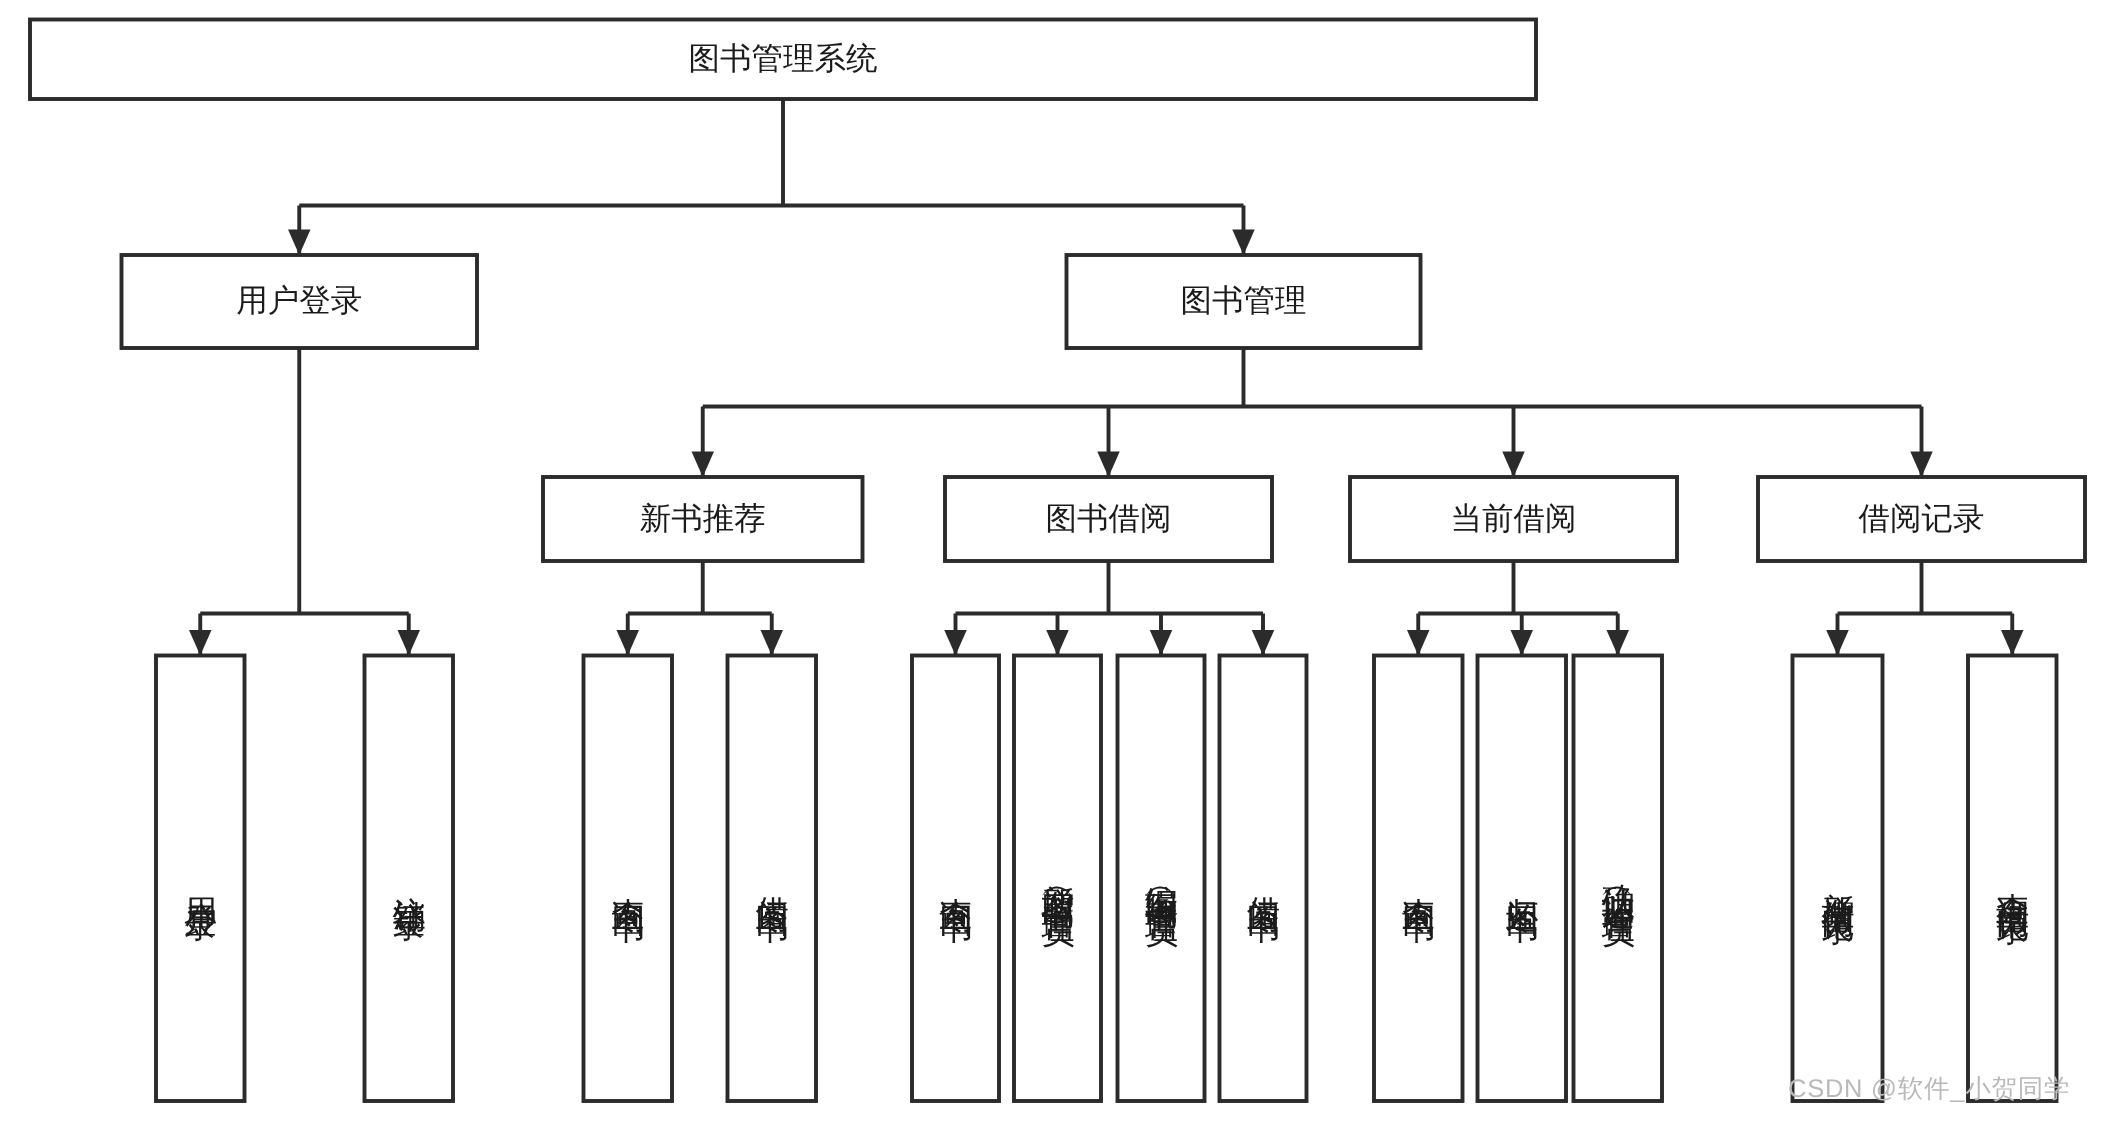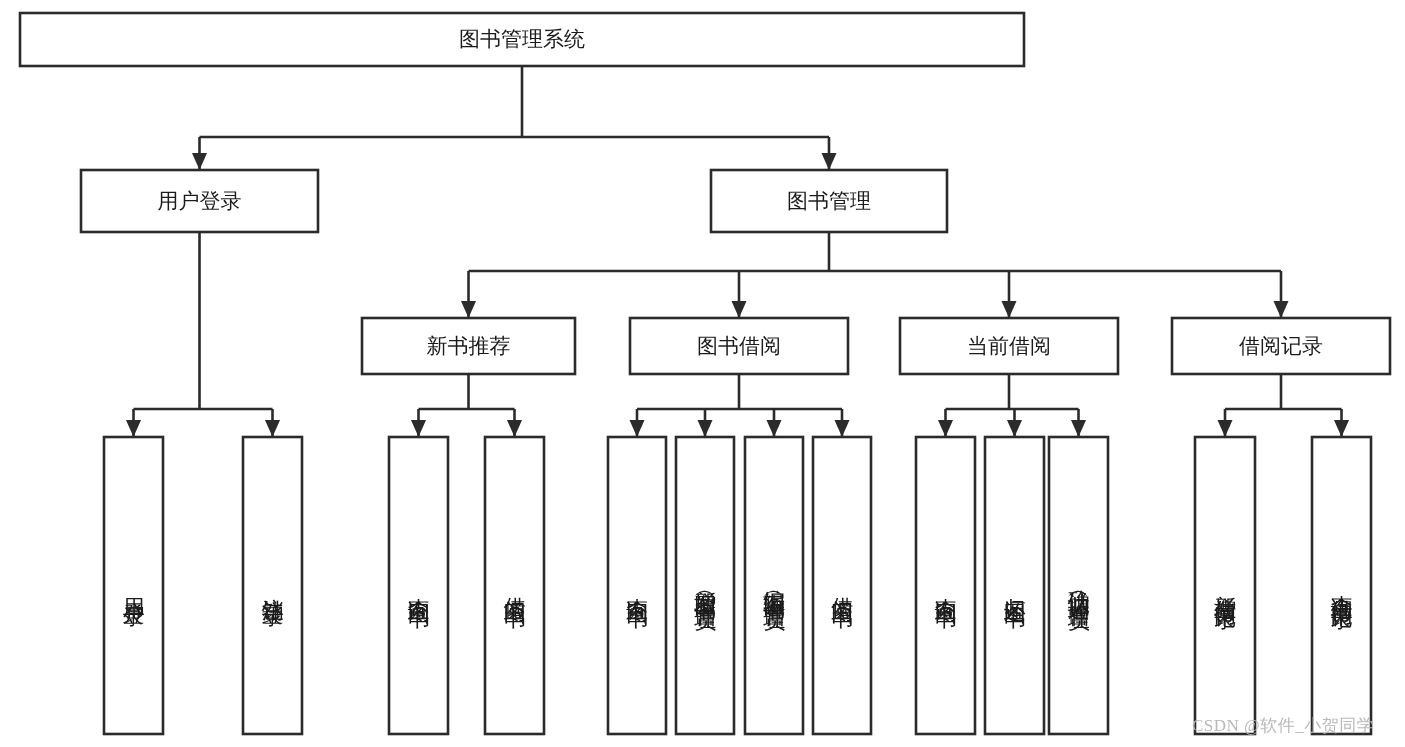--- a/index.html
+++ b/index.html
@@ -241,15 +241,15 @@
         <span class="vert-label">确认归还（管理员）</span>
       </div>
       <div class="vert-label-wrap" style="left: 1195px; top: 437px; width: 60px; height: 297px;">
         <span class="vert-label">新增借阅记录</span>
       </div>
       <div class="vert-label-wrap" style="left: 1312px; top: 437px; width: 59px; height: 297px;">
         <span class="vert-label">查询借阅记录</span>
       </div>
     </div>
 
-  <div class="watermark" style="left: 1192px; top: 714px; color: rgb(185, 185, 185); font-family: Liberation Serif, serif;">CSDN @软件_小贺同学</div>
+  <div class="watermark" style="left: 1192px; top: 714px; color: rgb(185, 185, 185);">CSDN @软件_小贺同学</div>
 
 </div>
 
 </body></html>

